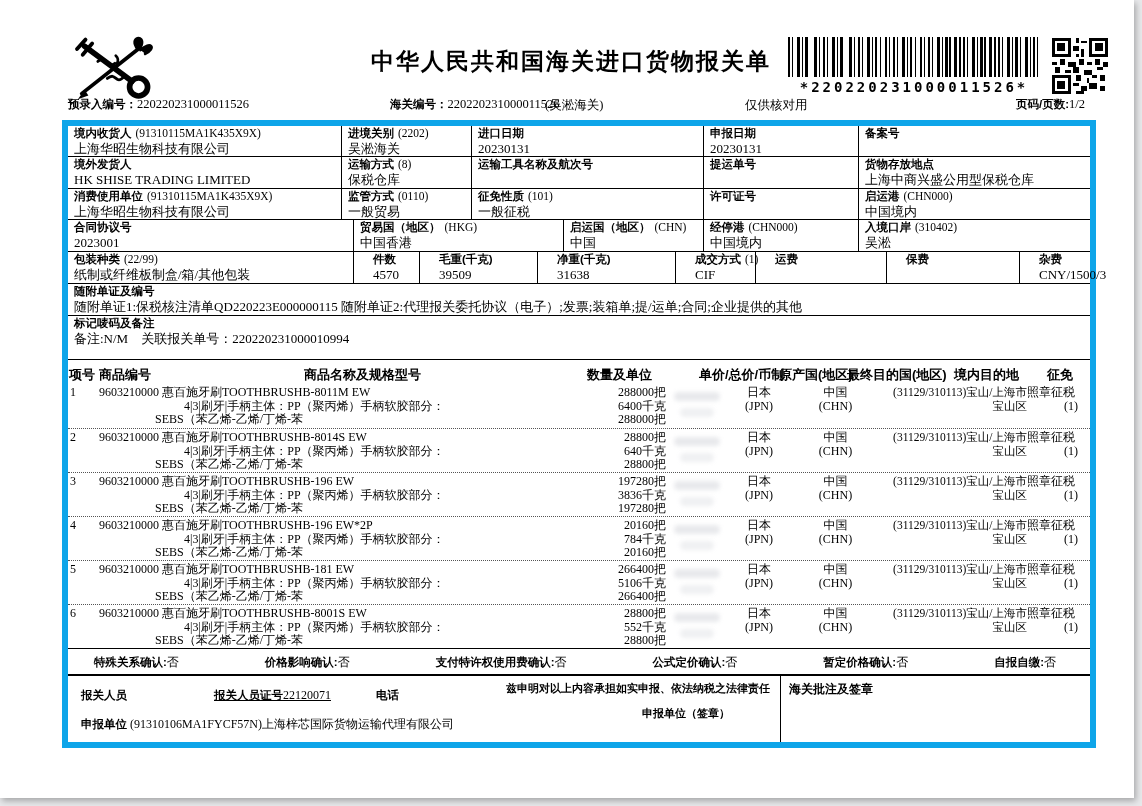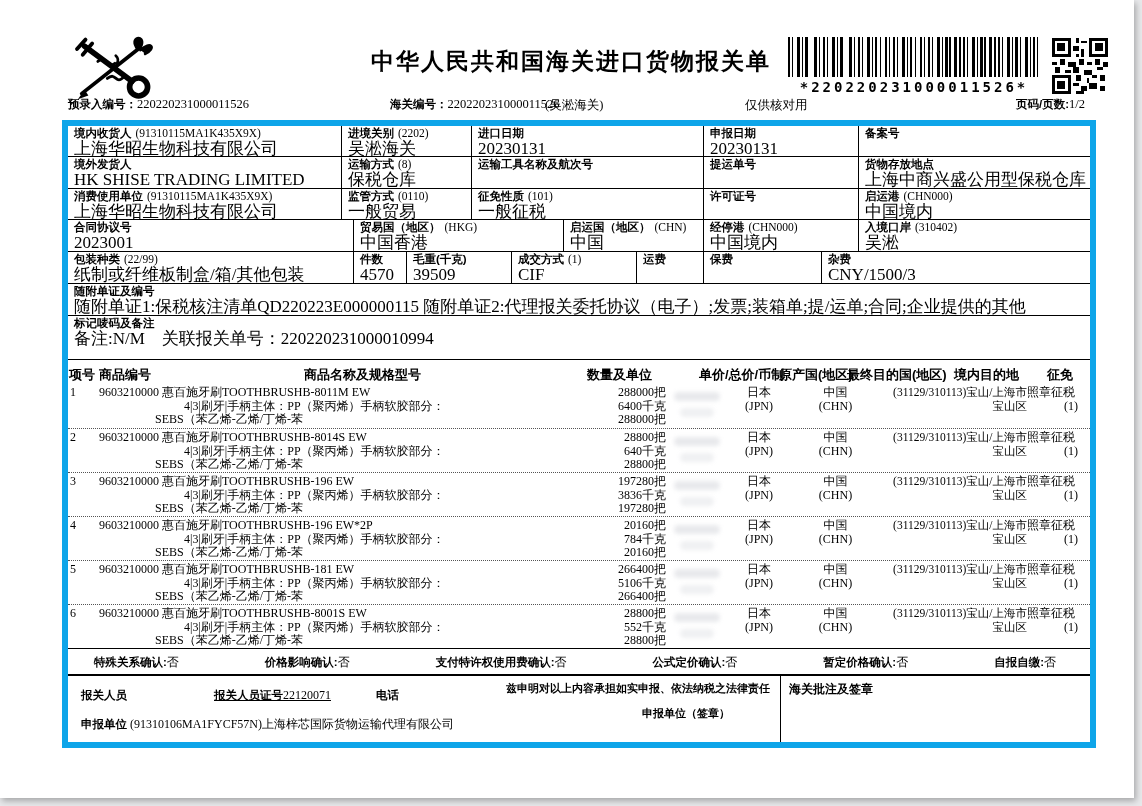--- a/index.html
+++ b/index.html
@@ -28,29 +28,29 @@
   .meta span{position:absolute;white-space:nowrap;}
   .meta b{font-family:"Liberation Sans",sans-serif;font-size:11.5px;}
   .m-pre{left:68px;} .m-cus{left:390px;} .m-office{left:545px;}
   .m-check{left:745px;} .m-page{left:1016px;}
   
   .form{position:absolute;left:62px;top:120px;width:1022px;border:6px solid #0ea5e9;background:#fff;}
   .irow{display:grid;border-bottom:1px solid #000;box-sizing:border-box;}
   .r135{grid-template-columns:274px 130px 232px 155px 231px;height:31px;}
   .r2{grid-template-columns:274px 130px 232px 155px 231px;height:32px;}
   .r4{grid-template-columns:286px 210px 140px 155px 231px;height:32px;}
-  .r5{grid-template-columns:286px 53px 105px 125px 67px 118px 120px 148px;height:32px;}
+  .r5{grid-template-columns:286px 53px 105px 125px 67px 118px 120px 148px;height:32px;gap:13px;}
   .rfull{display:block;border-bottom:1px solid #000;box-sizing:border-box;padding:1px 6px;}
   .r6{height:32px;} .r7{height:44px;}
   .cell{border-right:1px solid #000;padding:1px 3px 0 6px;overflow:visible;box-sizing:border-box;}
   .cell:last-child{border-right:none;}
   .lbl{font-size:11.5px;line-height:13.5px;white-space:nowrap;}
   .lbl b{font-family:"Liberation Sans",sans-serif;font-size:11.5px;}
   .code{font-weight:normal;margin-left:4px;font-size:11.5px;}
-  .val{font-size:17px;line-height:15px;min-height:15px;white-space:nowrap;}
+  .val{font-size:13px;line-height:15px;min-height:15px;white-space:nowrap;}
   
   .g-head{position:relative;height:24px;}
   .g-head span{position:absolute;top:6px;white-space:nowrap;
     font-family:"Liberation Sans",sans-serif;font-weight:bold;font-size:13px;}
   .g-items{}
   .g-item{display:grid;grid-template-columns:26px 480px 98px 52px 70px 83px 150px 63px;
     height:44px;box-sizing:border-box;padding-top:2px;position:relative;}
   .g-item + .g-item{border-top:1px dotted #555;}
   .ln{line-height:13.5px;min-height:13.5px;font-size:12px;white-space:nowrap;}
   .gc.no{padding-left:2px;font-size:12px;}
@@ -266,20 +266,24 @@
     </div>
     <div class="cell">
       <div class="lbl"><b>件数</b></div>
       <div class="val">4570</div>
     </div>
     <div class="cell">
       <div class="lbl"><b>毛重(千克)</b></div>
       <div class="val">39509</div>
     </div>
     <div class="cell">
+      <div class="lbl"><b>净重(千克)</b></div>
+      <div class="val">31638</div>
+    </div>
+    <div class="cell">
       <div class="lbl"><b>成交方式</b><span class="code">(1)</span></div>
       <div class="val">CIF</div>
     </div>
     <div class="cell">
       <div class="lbl"><b>运费</b></div>
       <div class="val"></div>
     </div>
     <div class="cell">
       <div class="lbl"><b>保费</b></div>
       <div class="val"></div>

